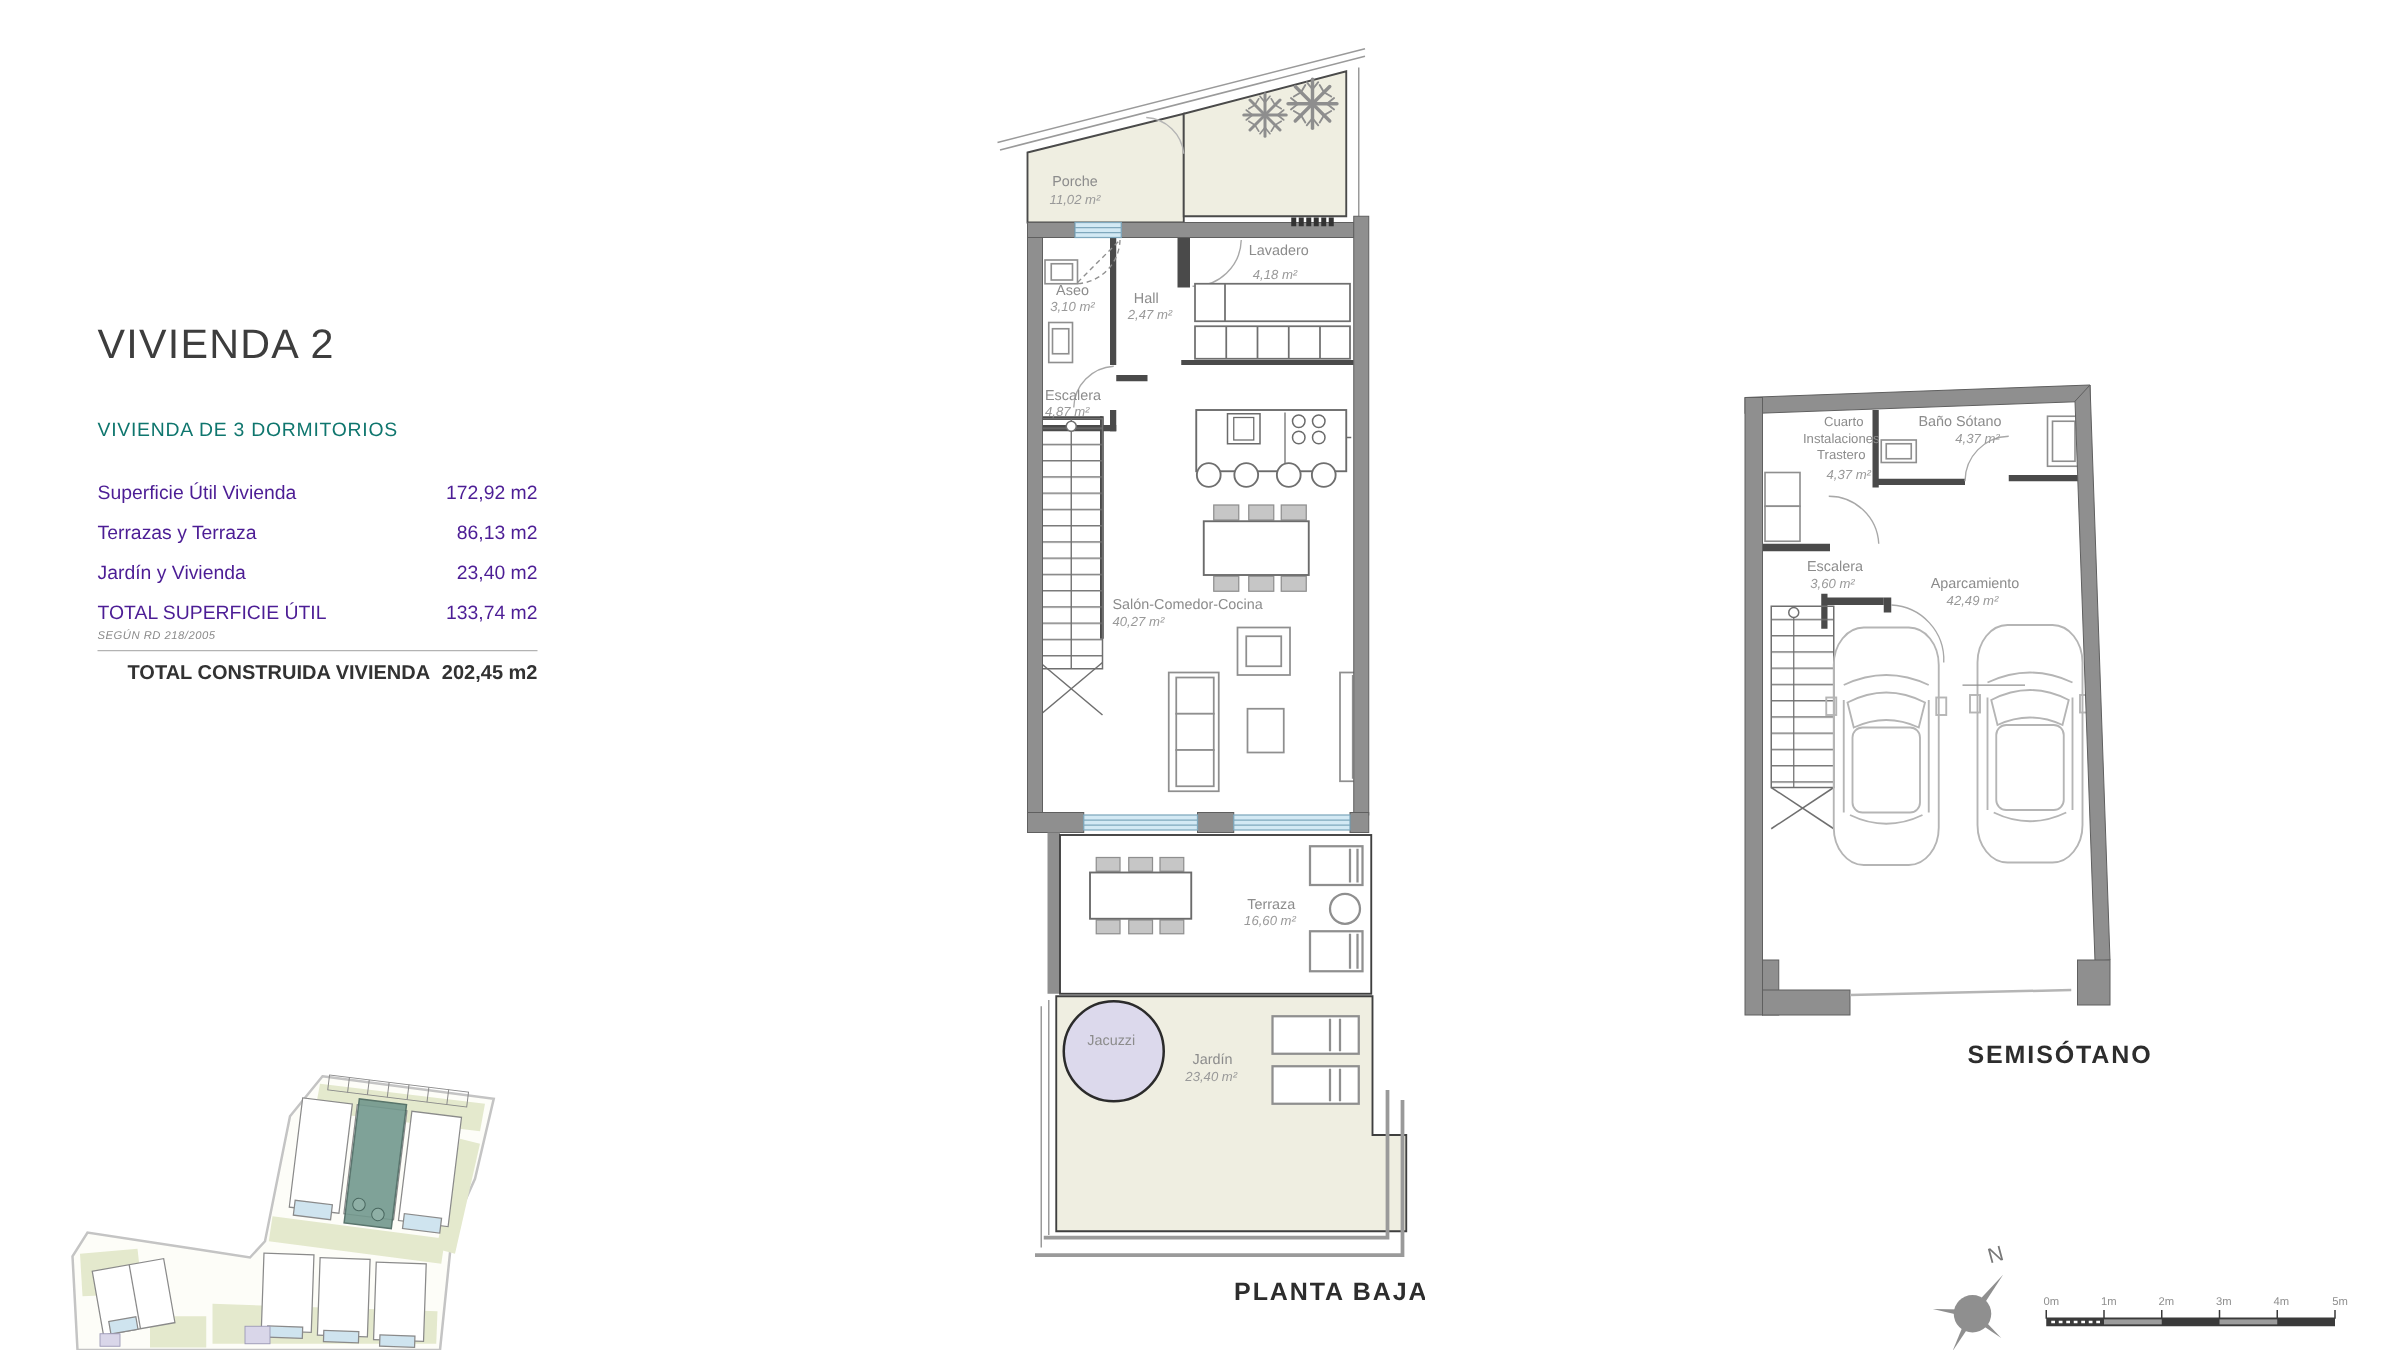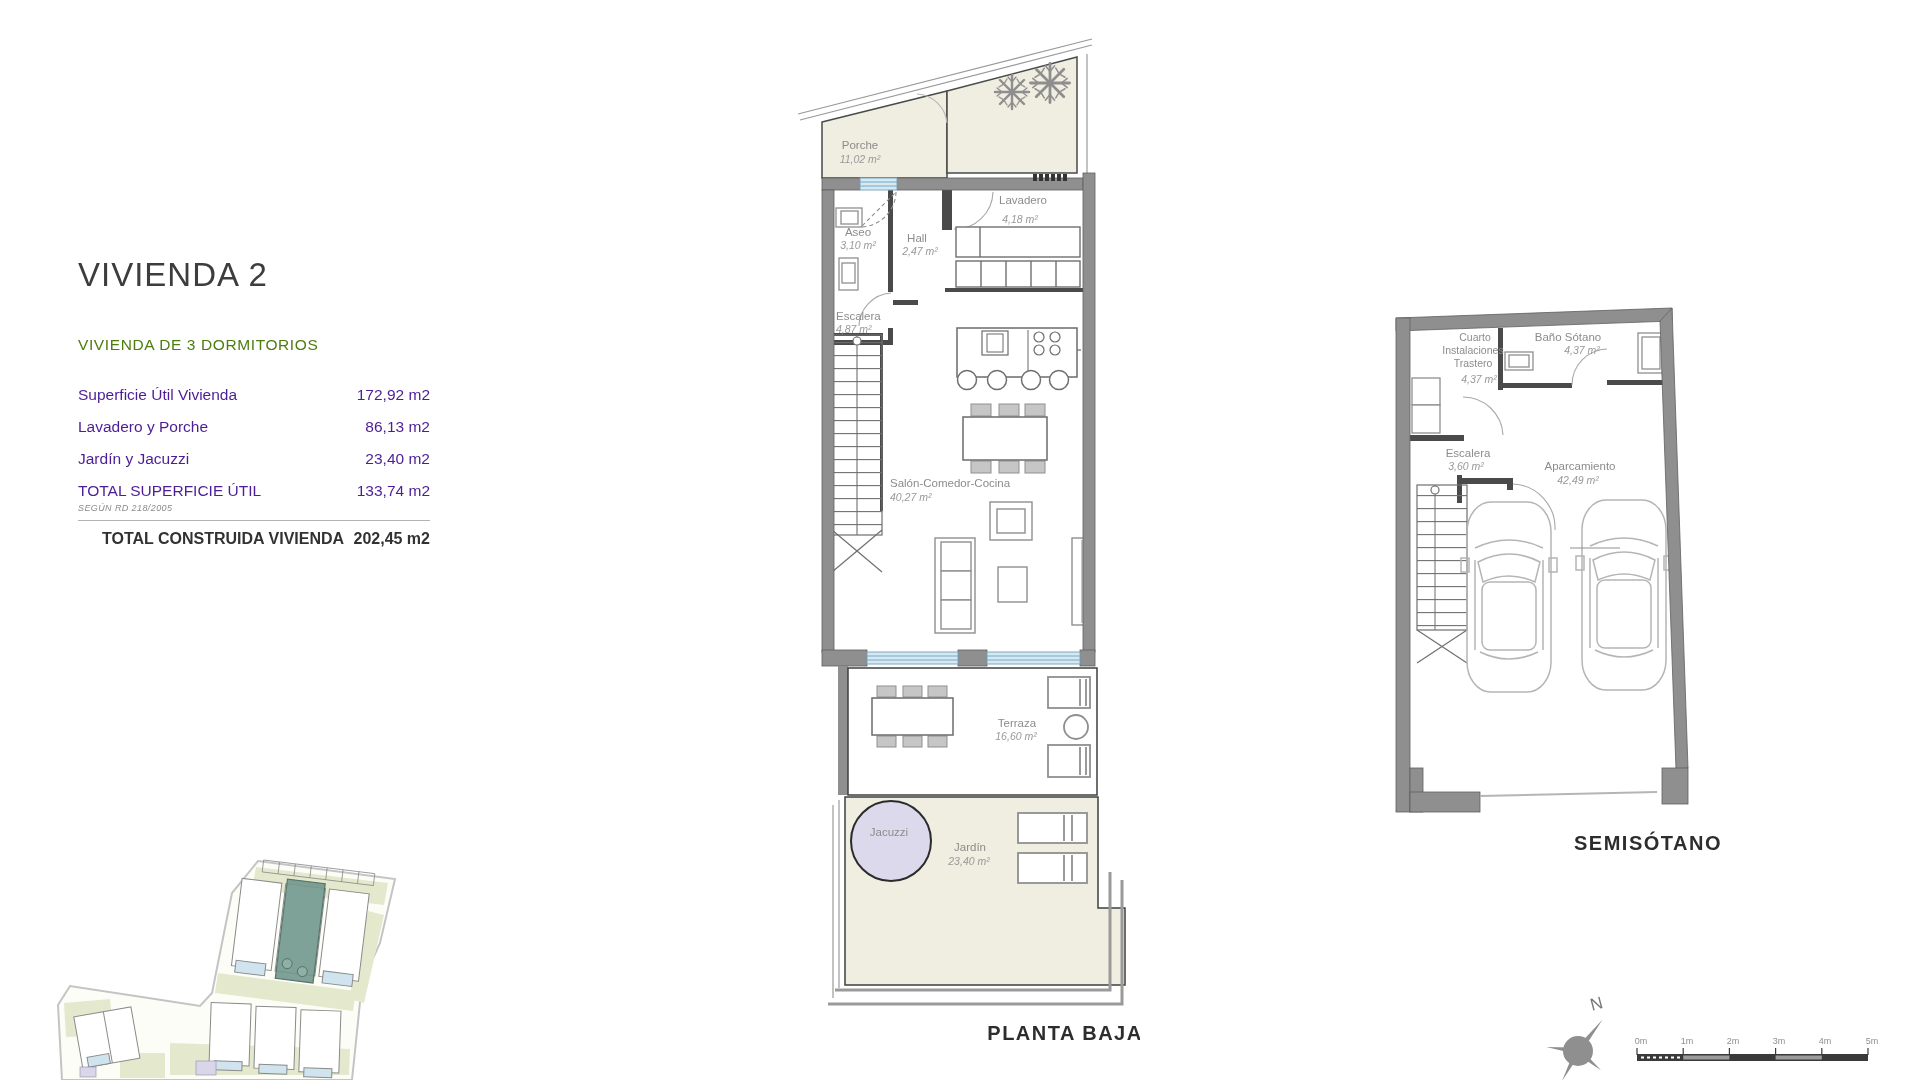--- a/index.html
+++ b/index.html
@@ -3,21 +3,21 @@
 <meta charset="utf-8">
 <style>
   html,body{margin:0;padding:0;background:#ffffff;}
   .canvas{position:relative;width:1920px;height:1080px;background:#ffffff;overflow:hidden;
           font-family:"Liberation Sans", sans-serif;}
   svg text{font-family:"Liberation Sans", sans-serif;}
 
   
   .info-panel{position:absolute;left:78px;top:256px;width:352px;height:310px;}
   .ip-title{position:absolute;left:0;top:0;font-size:33px;font-weight:400;color:#3d3d3d;letter-spacing:1px;}
-  .ip-subtitle{position:absolute;left:0;top:80px;font-size:15.5px;color:#4d7c0f;letter-spacing:0.6px;}
+  .ip-subtitle{position:absolute;left:0;top:80px;font-size:15.5px;color:#0f766e;letter-spacing:0.6px;}
   .ip-row{position:absolute;left:0;right:0;height:20px;font-size:15.5px;color:#4c1d95;}
   .ip-row .lbl{position:absolute;left:0;}
   .ip-row .val{position:absolute;right:0;text-align:center;}
   .ip-note{position:absolute;left:0;top:247px;font-size:9px;color:#8a8a8a;letter-spacing:0.4px;font-style:italic;}
   .ip-sep{position:absolute;left:0;right:0;top:264px;border-top:1px solid #b3b3b3;}
   .ip-total{position:absolute;left:0;right:0;top:274px;height:22px;font-size:16px;font-weight:700;color:#323232;margin-left:24px;}
   .ip-total .lbl{position:absolute;left:0;}
   .ip-total .val{position:absolute;right:0;}
 
   
@@ -35,25 +35,25 @@
 
   <div class="info-panel">
     <div class="ip-title">VIVIENDA 2</div>
     <div class="ip-subtitle">VIVIENDA DE 3 DORMITORIOS</div>
 
     <div class="ip-row" style="top:130px">
       <span class="lbl">Superficie Útil Vivienda</span>
       <span class="val">172,92 m2</span>
     </div>
     <div class="ip-row" style="top:162px">
-      <span class="lbl">Lavadero y Porche</span>
+      <span class="lbl">Terrazas y Terraza</span>
       <span class="val">86,13 m2</span>
     </div>
     <div class="ip-row" style="top:194px">
-      <span class="lbl">Jardín y Jacuzzi</span>
+      <span class="lbl">Jardín y Vivienda</span>
       <span class="val">23,40 m2</span>
     </div>
     <div class="ip-row" style="top:226px">
       <span class="lbl">TOTAL SUPERFICIE ÚTIL</span>
       <span class="val">133,74 m2</span>
     </div>
     <div class="ip-note">SEGÚN RD 218/2005</div>
     <div class="ip-sep"></div>
     <div class="ip-total">
       <span class="lbl">TOTAL CONSTRUIDA VIVIENDA</span>

